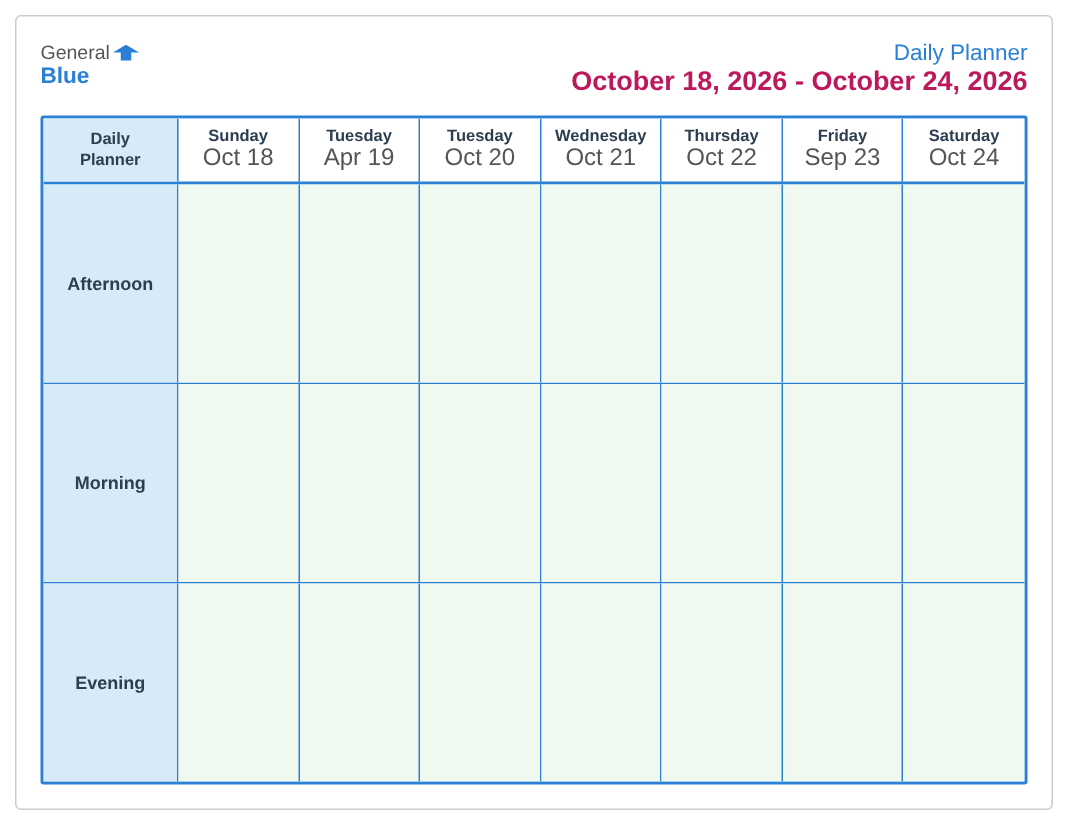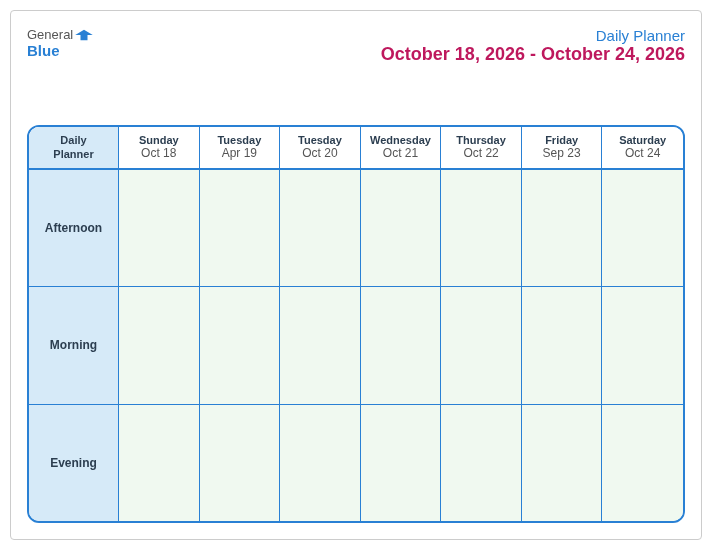--- a/index.html
+++ b/index.html
@@ -14,21 +14,20 @@
     }
     .page {
       width: 692px;
       height: 530px;
       background: #fff;
       border: 1px solid #ccc;
       border-radius: 4px;
       padding: 16px;
       display: flex;
       flex-direction: column;
-      gap: 48px;
     }
     .header {
       display: flex;
       justify-content: space-between;
       align-items: flex-start;
       margin-bottom: 12px;
     }
     .logo {
       display: flex;
       flex-direction: column;
@@ -64,21 +63,21 @@
       font-weight: normal;
     }
     .title-block .subtitle {
       font-size: 18px;
       color: #be185d;
       font-weight: bold;
     }
     .calendar {
       flex: 1;
       border: 2px solid #2980d4;
-      border-radius: 12px;
+      border-radius: 2px;
       overflow: hidden;
       display: flex;
       flex-direction: column;
     }
     .cal-header-row {
       display: grid;
       grid-template-columns: 90px repeat(7, 1fr);
       background: #fff;
       border-bottom: 2px solid #2980d4;
     }
@@ -96,21 +95,21 @@
     }
     .cal-header-cell.first {
       background: #d6eaf8;
     }
     .day-name {
       font-size: 11px;
       font-weight: bold;
       color: #2c3e50;
     }
     .day-date {
-      font-size: 12px;
+      font-size: 16px;
       color: #555;
     }
     .planner-label {
       font-size: 11px;
       font-weight: bold;
       color: #2c3e50;
       text-align: center;
       line-height: 1.3;
     }
     .cal-body {

